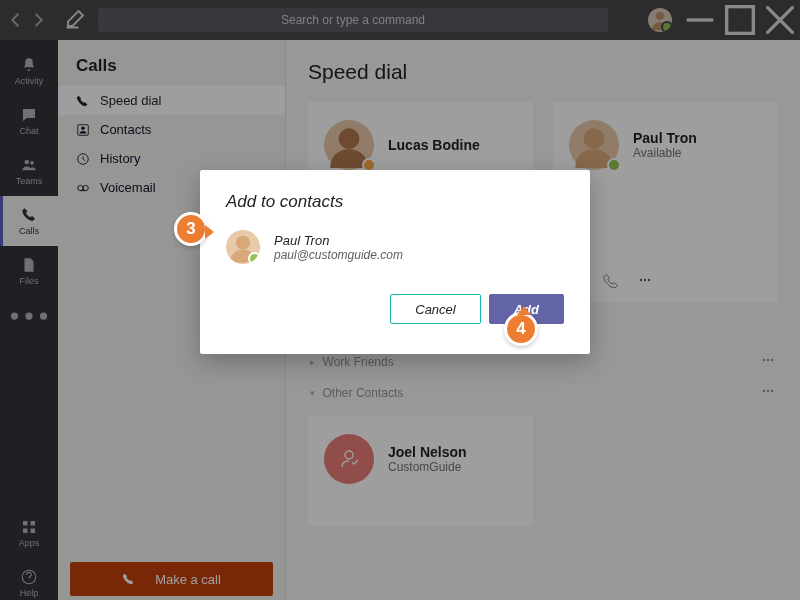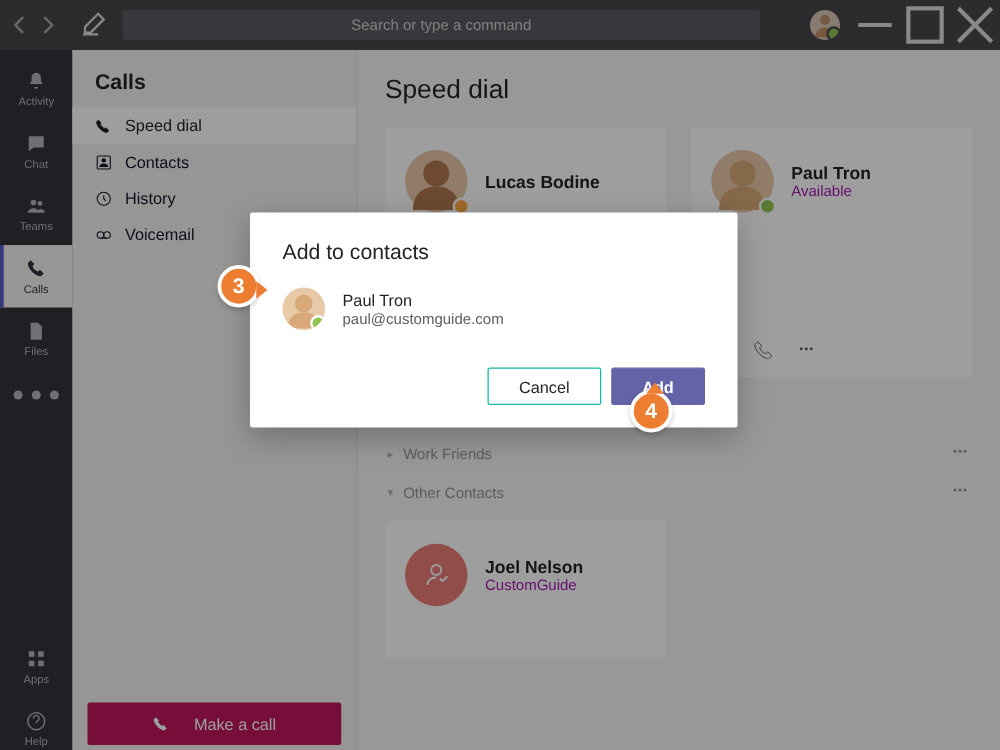--- a/index.html
+++ b/index.html
@@ -28,46 +28,46 @@
   .rail-spacer { flex:1; }
   .rail-more { width:58px; height:40px; display:flex; align-items:center; justify-content:center; color:#b5b5bb; }
 
   
   .calls-panel { width: 238px; background:#f3f2f1; border-right:1px solid #e1dfdd; display:flex; flex-direction:column; }
   .calls-title { padding:16px 18px 10px; font-size:17px; font-weight:700; color:#252423; }
   .calls-list { flex:1; }
   .calls-item { display:flex; align-items:center; gap:10px; padding:7px 18px; color:#0f172a; font-size:13px; }
   .calls-item.sel { background:#fff; color:#252423; }
   .calls-item svg { width:14px; height:14px; }
-  .make-call { margin:12px; height:34px; background:#be185d; color:#fff; display:flex; align-items:center; justify-content:center; gap:19px; font-size:13px; border-radius:2px; }
+  .make-call { margin:12px; height:34px; background:#c2410c; color:#fff; display:flex; align-items:center; justify-content:center; gap:19px; font-size:13px; border-radius:2px; }
   .make-call svg { width:14px; height:14px; }
 
   
   .content { flex:1; background:#f5f5f5; padding:20px 22px; position:relative; }
   .content-title { font-size:21px; font-weight:300; color:#252423; margin-bottom:18px; }
   .card-row { display:flex; gap:20px; margin-bottom:14px; }
   .contact-card { width:225px; height:200px; background:#fff; border-radius:2px; padding:18px 16px 10px; display:flex; flex-direction:column; }
   .contact-top { display:flex; align-items:center; gap:14px; }
   .contact-avatar { width:50px; height:50px; border-radius:50%; background:#e8c9a8; position:relative; }
   .contact-avatar .presence { position:absolute; right:-2px; bottom:-2px; width:14px; height:14px; border-radius:50%; border:2px solid #fff; }
   .contact-avatar.call-icon { background:#e97c78; display:flex; align-items:center; justify-content:center; color:#fff; }
   .contact-name { font-weight:600; font-size:14px; color:#252423; }
-  .contact-status { font-size:12px; color:#a21caf; }
+  .contact-status { font-size:12px; color:#737373; }
   .contact-actions { margin-top:auto; display:flex; gap:18px; color:#605e5c; }
   .contact-actions svg { width:16px; height:16px; }
 
   .group-header { display:flex; align-items:center; gap:8px; font-size:12px; color:#979593; padding:6px 2px; }
   .group-header .more { margin-left:auto; }
   .chev { font-size:9px; color:#b0aeac; }
 
   
   .overlay { position:absolute; inset:0; background:rgba(0,0,0,0.38); }
 
   
-  .modal { position:absolute; left:200px; top:170px; width:390px; background:#fff; border-radius:2px; box-shadow:0 8px 24px rgba(0,0,0,0.25); padding:22px 26px 18px; }
+  .modal { position:absolute; left:200px; top:170px; width:390px; background:#fff; border-radius:2px; box-shadow:0 8px 24px rgba(0,0,0,0.25); padding:22px 26px 30px;font-style:italic; }
   .modal-title { font-size:17px; font-weight:400; color:#252423; margin-bottom:18px; }
   .modal-contact { display:flex; align-items:center; gap:14px; margin-bottom:30px; }
   .modal-avatar { width:34px; height:34px; border-radius:50%; background:#e8c9a8; position:relative; overflow:hidden; }
   .modal-avatar::after { content:""; position:absolute; right:-1px; bottom:-1px; width:9px; height:9px; border-radius:50%; background:#92c353; border:2px solid #fff; }
   .modal-name { font-size:13px; color:#252423; }
   .modal-email { font-size:12px; color:#605e5c; }
   .modal-btns { display:flex; gap:8px; justify-content:flex-end; }
   .btn { height:30px; padding:0 24px; border-radius:2px; font-size:13px; display:flex; align-items:center; }
   .btn-secondary { background:#fff; border:1px solid #14b8a6; color:#252423; }
   .btn-primary { background:#6264a7; color:#fff; border:1px solid #6264a7; font-weight:600; }

